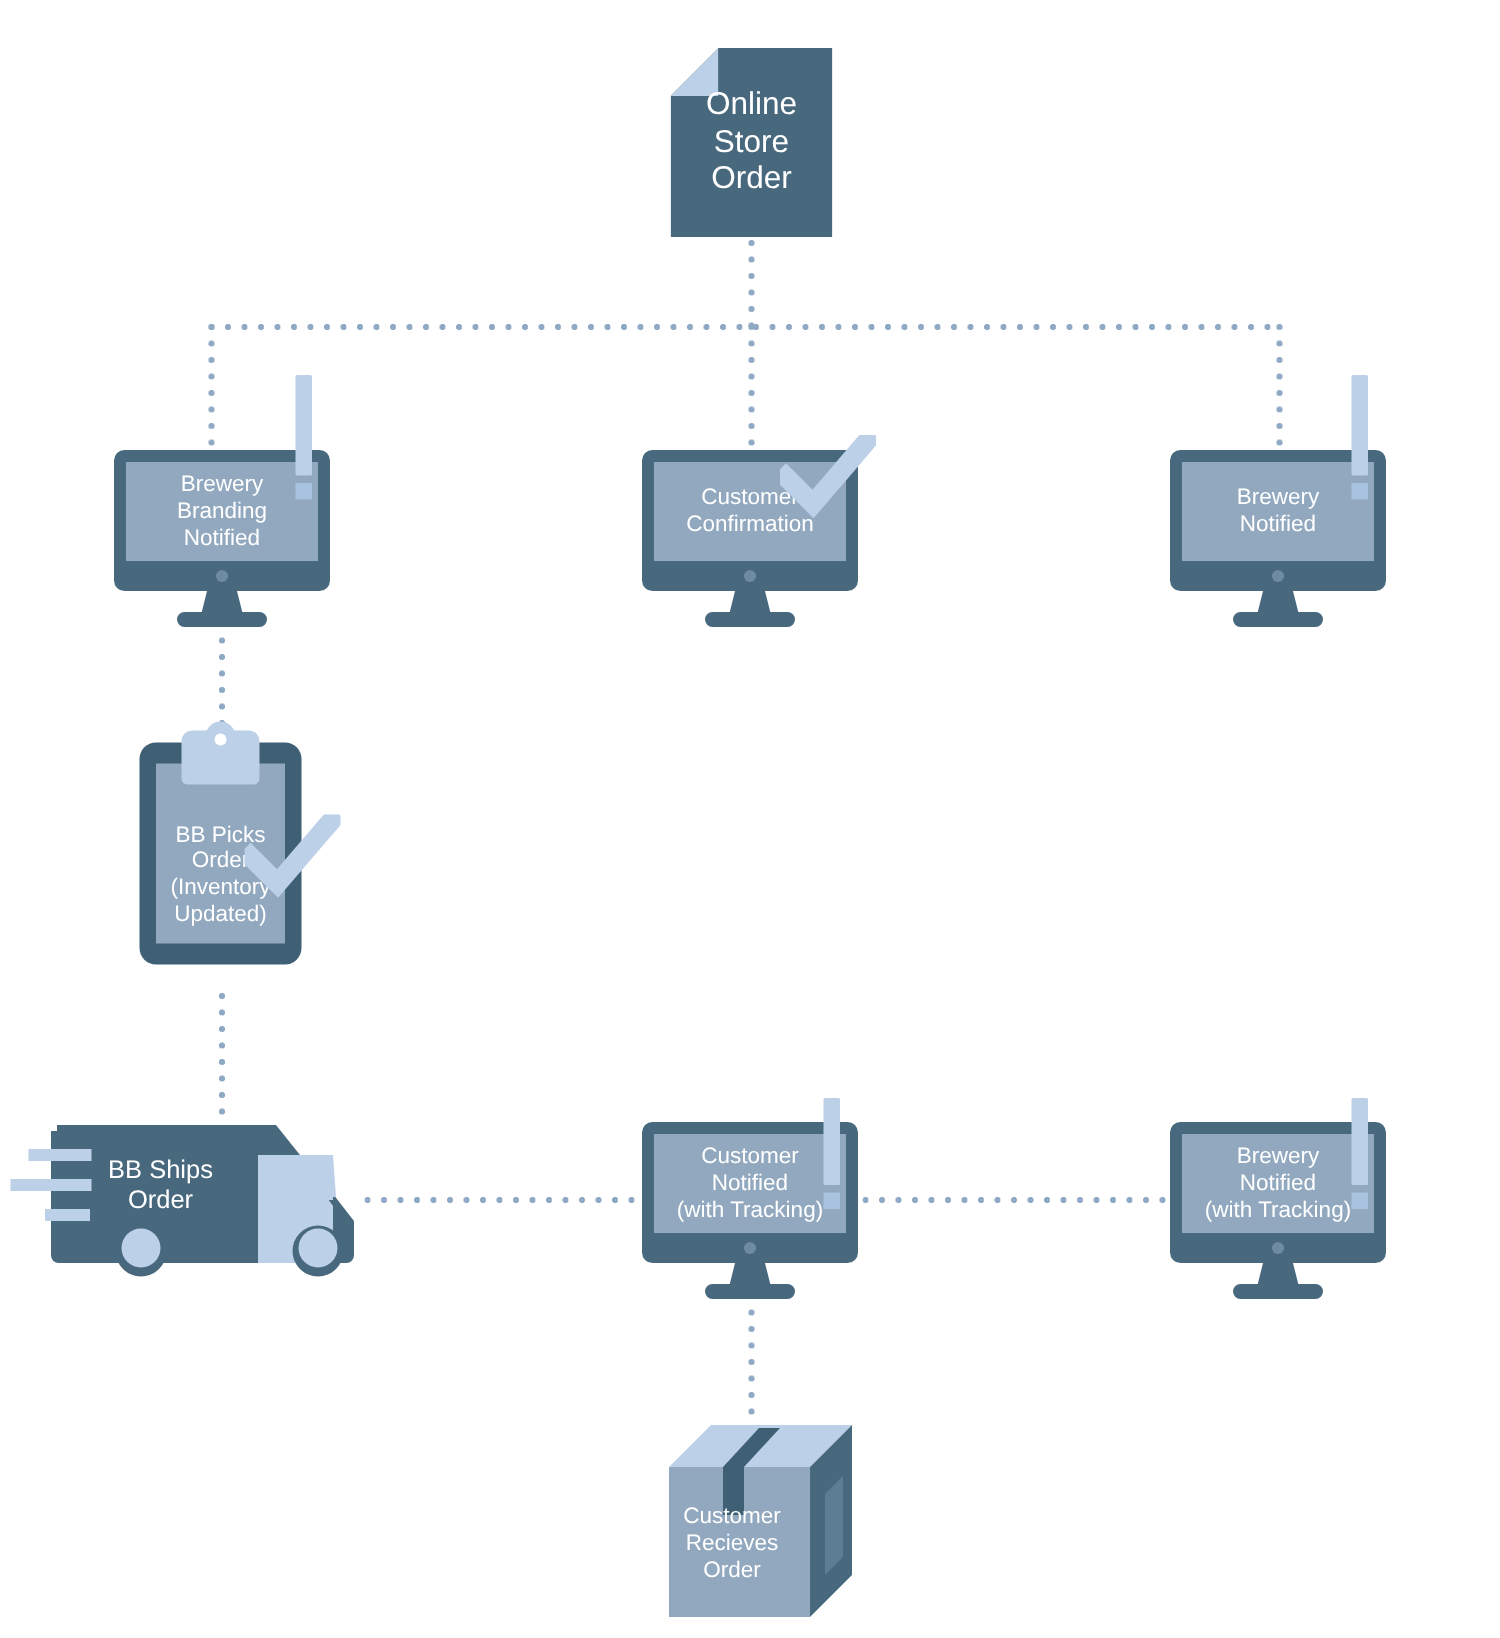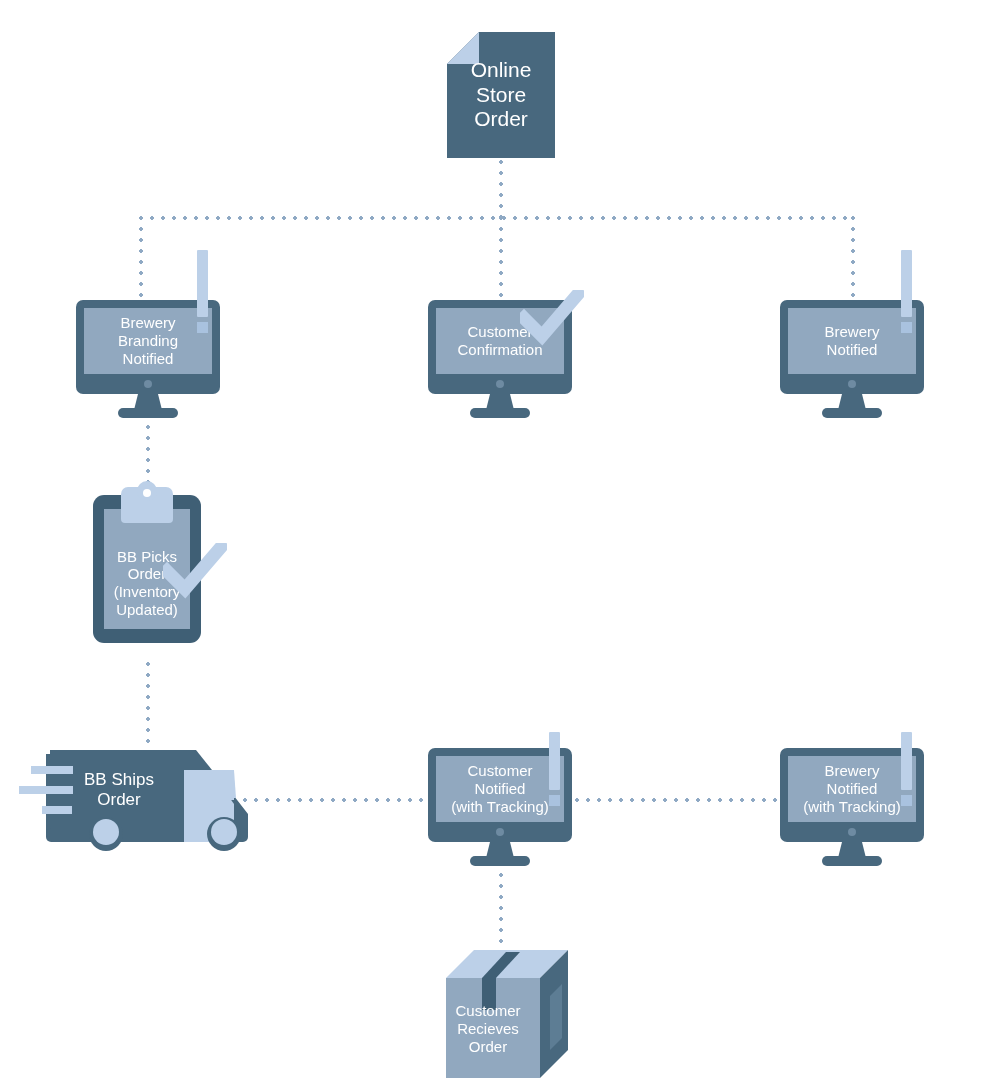--- a/index.html
+++ b/index.html
@@ -180,21 +180,21 @@
 Order
 (Inventory
 Updated)</div>
     <div class="check" style="left:70px;top:48px;">
       <svg width="64" height="56" viewBox="0 0 64 56">
         <path d="M4 28 L22 46 L58 4" fill="none" stroke="#bcd0e8" stroke-width="13" stroke-linecap="square" stroke-linejoin="miter"></path>
       </svg>
     </div>
   </div>
 
-  <div class="node truck" style="left:44px;top:744px;">
+  <div class="node truck" style="left:32px;top:744px;">
     <svg width="212" height="108" viewBox="0 0 212 108" style="position:absolute;left:0;top:0;">
       <path d="M6 6 H148 V44 L172 44 L196 72 V88 H6 Z" fill="#48687e"></path>
       <path d="M148 6 H152 L200 66 V88 H148 Z" fill="#48687e"></path>
       <rect x="6" y="6" width="190" height="86" rx="7" fill="none"></rect>
       <path d="M2 10 H150 V92 H2 Z" fill="#48687e"></path>
       <path d="M150 10 L150 92 L204 92 L204 70 L176 34 L150 34 Z" fill="#48687e"></path>
       <rect x="2" y="84" width="202" height="14" rx="5" fill="#48687e"></rect>
 
       <rect x="140" y="26" width="26" height="72" fill="#bcd0e8"></rect>
       <path d="M166 26 L190 26 L190 56 L166 56 Z" fill="#bcd0e8"></path>

